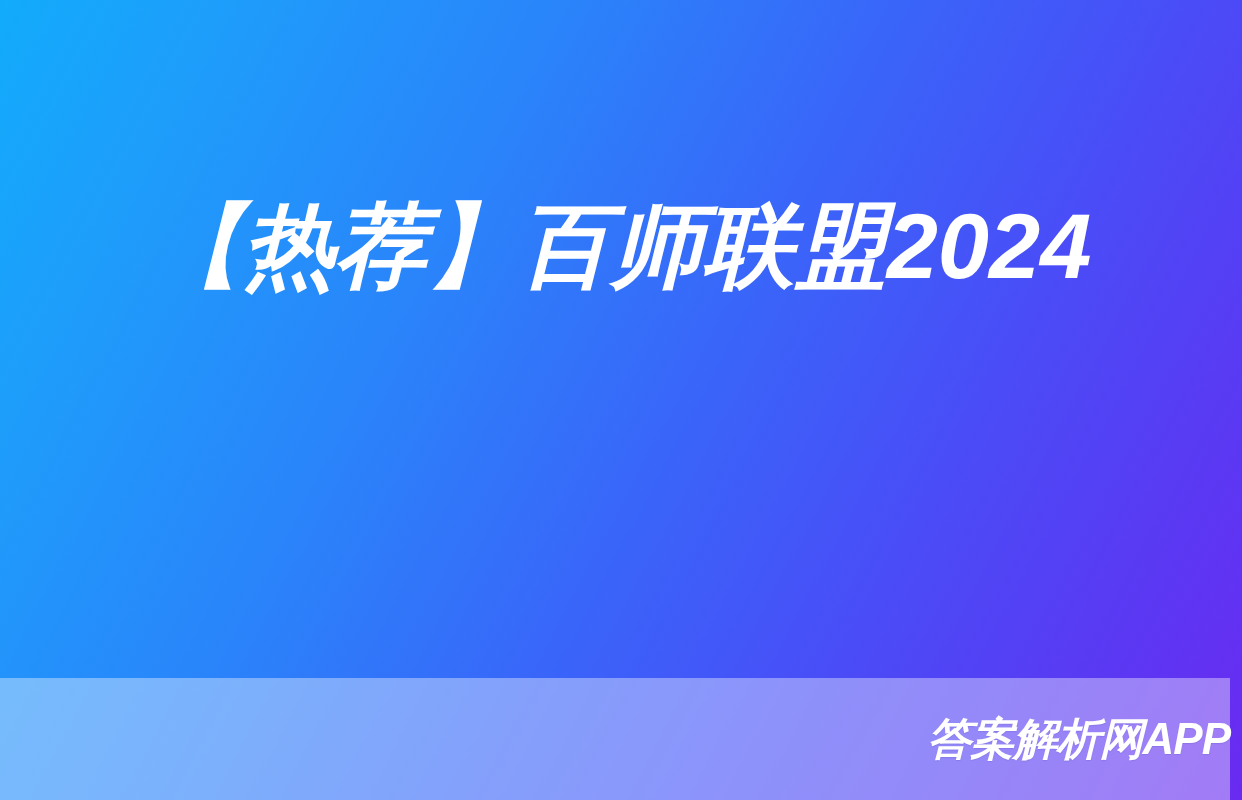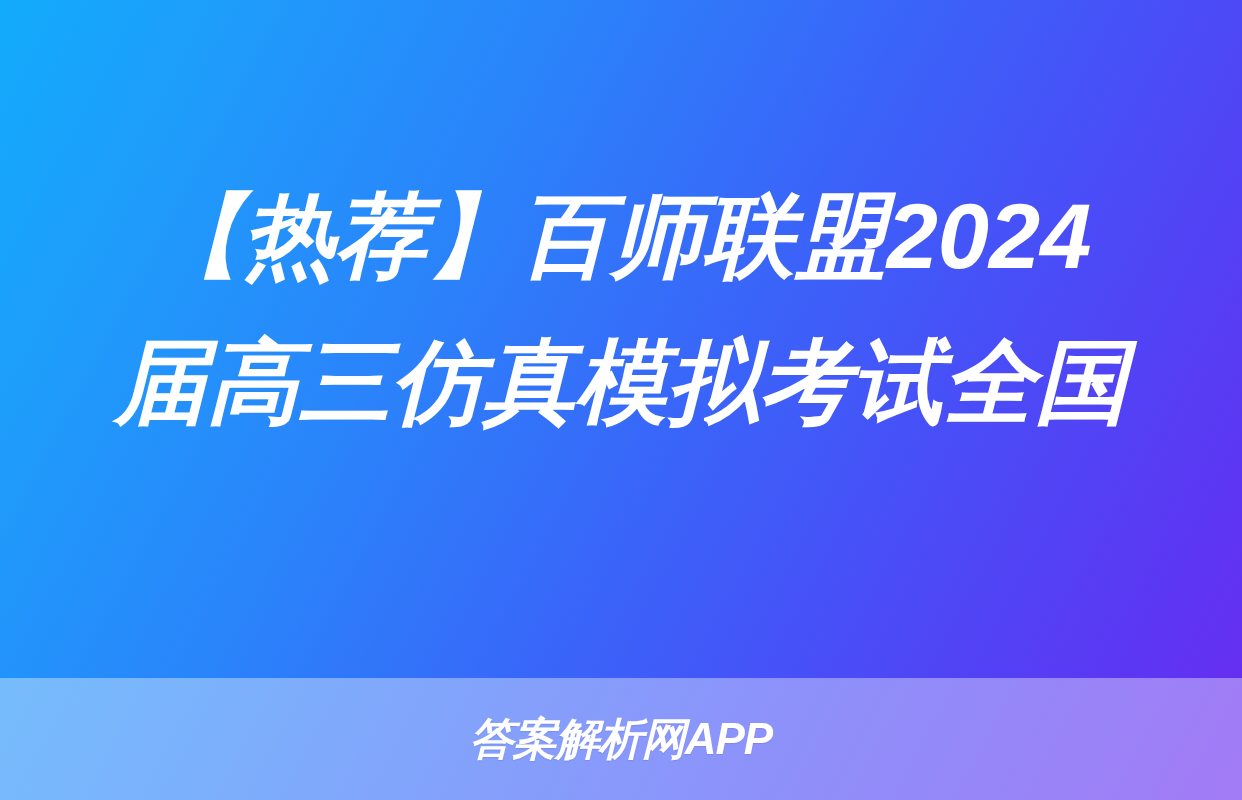--- a/index.html
+++ b/index.html
@@ -24,66 +24,65 @@
         #6A2AF0 100%);
     font-family: "Liberation Sans", "DejaVu Sans", sans-serif;
     -webkit-font-smoothing: antialiased;
   }
 
   
   .headline {
     position: absolute;
     left: 0;
     right: 0;
-    top: 164px;
+    top: 174px;
     text-align: center;
     color: #ffffff;
     font-size: 92px;
     line-height: 146px;
     font-weight: 700;
     font-style: italic;
     letter-spacing: 0px;
     white-space: nowrap;
     text-rendering: geometricPrecision;
   }
   .headline .line {
     display: block;
   }
 
   
   .brand-band {
     position: absolute;
     left: 0;
-    right: 0;
+    right: 12px;
     top: 678px;
     height: 122px;
     background: rgba(255, 255, 255, 0.38);
     display: flex;
     align-items: center;
-    justify-content: center;
+    justify-content: flex-end;
   }
 
   .brand-text {
     color: #ffffff;
     font-size: 44px;
     font-weight: 700;
     font-style: italic;
     line-height: 1;
     letter-spacing: -1px;
     white-space: nowrap;
     text-shadow: 0 1px 1px rgba(70, 70, 170, 0.18);
   }
 </style>
 </head>
 <body>
 
 <div id="poster">
 
   <div class="headline">
     <span class="line">【热荐】百师联盟2024</span>
-    <span class="line">届高三仿真模拟考试全国</span>
   </div>
 
   <div class="brand-band">
     <span class="brand-text">答案解析网APP</span>
   </div>
 
 </div>
 
 </body></html>

